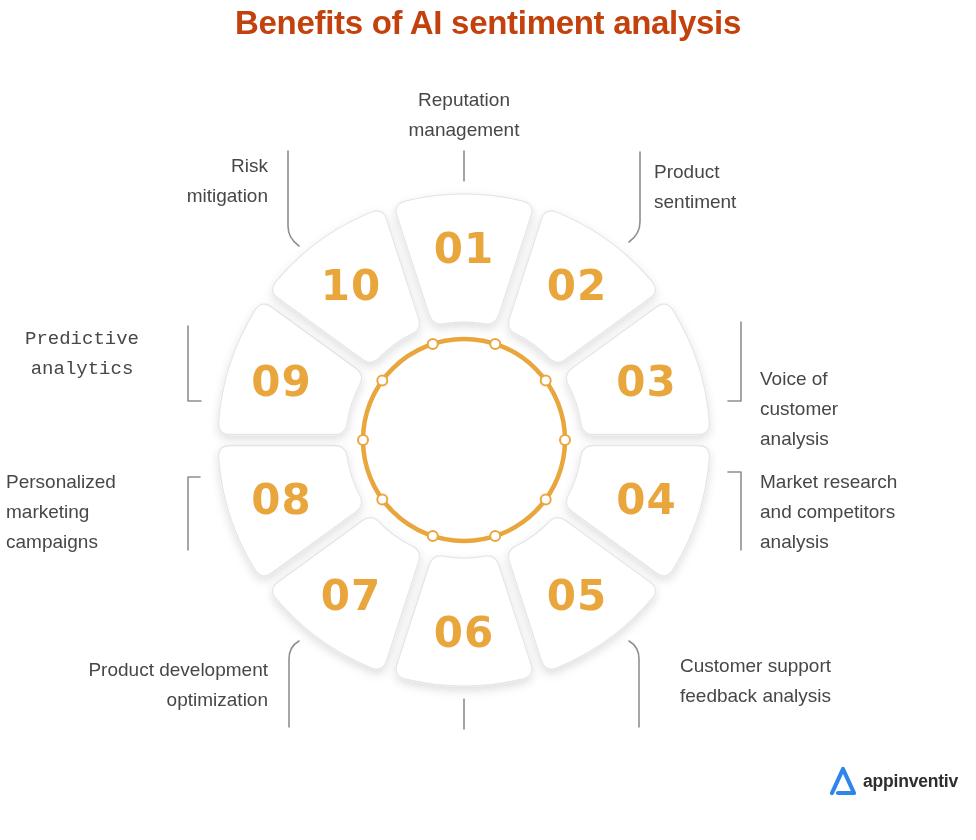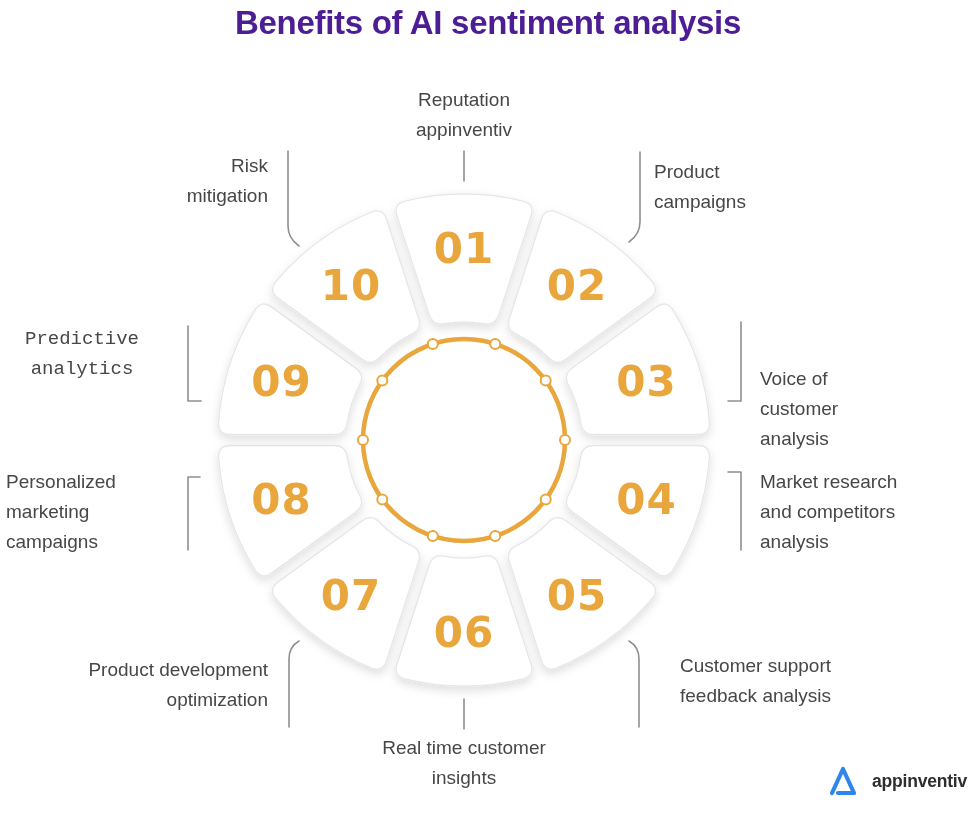--- a/index.html
+++ b/index.html
@@ -1,32 +1,32 @@
 <!DOCTYPE html>
 <html><head>
 <meta charset="utf-8">
 <style>
   html,body{margin:0;padding:0;background:#ffffff;}
   .stage{position:relative;width:976px;height:840px;background:#ffffff;overflow:hidden;
          font-family:"Liberation Sans",sans-serif;}
   .title{position:absolute;top:4px;left:0;width:976px;text-align:center;
-         font-size:33px;font-weight:700;color:#4c1d95;letter-spacing:-0.3px;}
+         font-size:33px;font-weight:700;color:#c2410c;letter-spacing:-0.3px;}
   #wheel{position:absolute;left:0;top:0;}
   .lbl{position:absolute;font-size:19px;line-height:30px;color:#474747;white-space:pre-line;}
   .lbl-s1 {left:344px;top:85px; width:240px;text-align:center;}
   .lbl-s2 {left:654px;top:157px;}
   .lbl-s3 {left:760px;top:324px;margin-top:40px;}
   .lbl-s4 {left:760px;top:467px;}
   .lbl-s5 {left:680px;top:651px;}
   .lbl-s6 {left:344px;top:733px;width:240px;text-align:center;}
   .lbl-s7 {left:26px; top:655px;width:242px;text-align:right;}
   .lbl-s8 {left:6px;  top:467px;width:160px;text-align:left;}
   .lbl-s9 {left:2px;  top:324px;width:160px;text-align:center;font-family:Liberation Mono, monospace;}
   .lbl-s10{left:107px;top:151px;width:161px;text-align:right;}
-  .logo{position:absolute;left:826px;top:764px;display:flex;align-items:center;gap:12px;}
+  .logo{position:absolute;left:826px;top:764px;display:flex;align-items:center;gap:3px;}
   .logo-text{font-size:17.5px;font-weight:700;color:#2e2e2e;letter-spacing:-0.2px;}
 </style>
 </head>
 <body>
 
 <div class="stage">
 
   <div class="title">Benefits of AI sentiment analysis</div>
 
   <svg id="wheel" width="976" height="840" viewBox="0 0 976 840">
@@ -72,33 +72,31 @@
       <text x="646.6" y="499.3" text-anchor="middle" dy="0.36em" fill="#E8A63C" font-size="42" font-weight="700" letter-spacing="1" font-family="&quot;DejaVu Sans&quot;, sans-serif">04</text>
       <text x="576.9" y="595.3" text-anchor="middle" dy="0.36em" fill="#E8A63C" font-size="42" font-weight="700" letter-spacing="1" font-family="&quot;DejaVu Sans&quot;, sans-serif">05</text>
       <text x="464.0" y="632.0" text-anchor="middle" dy="0.36em" fill="#E8A63C" font-size="42" font-weight="700" letter-spacing="1" font-family="&quot;DejaVu Sans&quot;, sans-serif">06</text>
       <text x="351.1" y="595.3" text-anchor="middle" dy="0.36em" fill="#E8A63C" font-size="42" font-weight="700" letter-spacing="1" font-family="&quot;DejaVu Sans&quot;, sans-serif">07</text>
       <text x="281.4" y="499.3" text-anchor="middle" dy="0.36em" fill="#E8A63C" font-size="42" font-weight="700" letter-spacing="1" font-family="&quot;DejaVu Sans&quot;, sans-serif">08</text>
       <text x="281.4" y="380.7" text-anchor="middle" dy="0.36em" fill="#E8A63C" font-size="42" font-weight="700" letter-spacing="1" font-family="&quot;DejaVu Sans&quot;, sans-serif">09</text>
       <text x="351.1" y="284.7" text-anchor="middle" dy="0.36em" fill="#E8A63C" font-size="42" font-weight="700" letter-spacing="1" font-family="&quot;DejaVu Sans&quot;, sans-serif">10</text>
     </svg>
 
   <div class="lbl lbl-s1">Reputation
-appinventiv</div>
+management</div>
   <div class="lbl lbl-s2">Product
-campaigns</div>
+sentiment</div>
   <div class="lbl lbl-s3">Voice of
 customer
 analysis</div>
   <div class="lbl lbl-s4">Market research
 and competitors
 analysis</div>
   <div class="lbl lbl-s5">Customer support
 feedback analysis</div>
-  <div class="lbl lbl-s6">Real time customer
-insights</div>
   <div class="lbl lbl-s7">Product development
 optimization</div>
   <div class="lbl lbl-s8">Personalized
 marketing
 campaigns</div>
   <div class="lbl lbl-s9">Predictive
 analytics</div>
   <div class="lbl lbl-s10">Risk
 mitigation</div>
 

